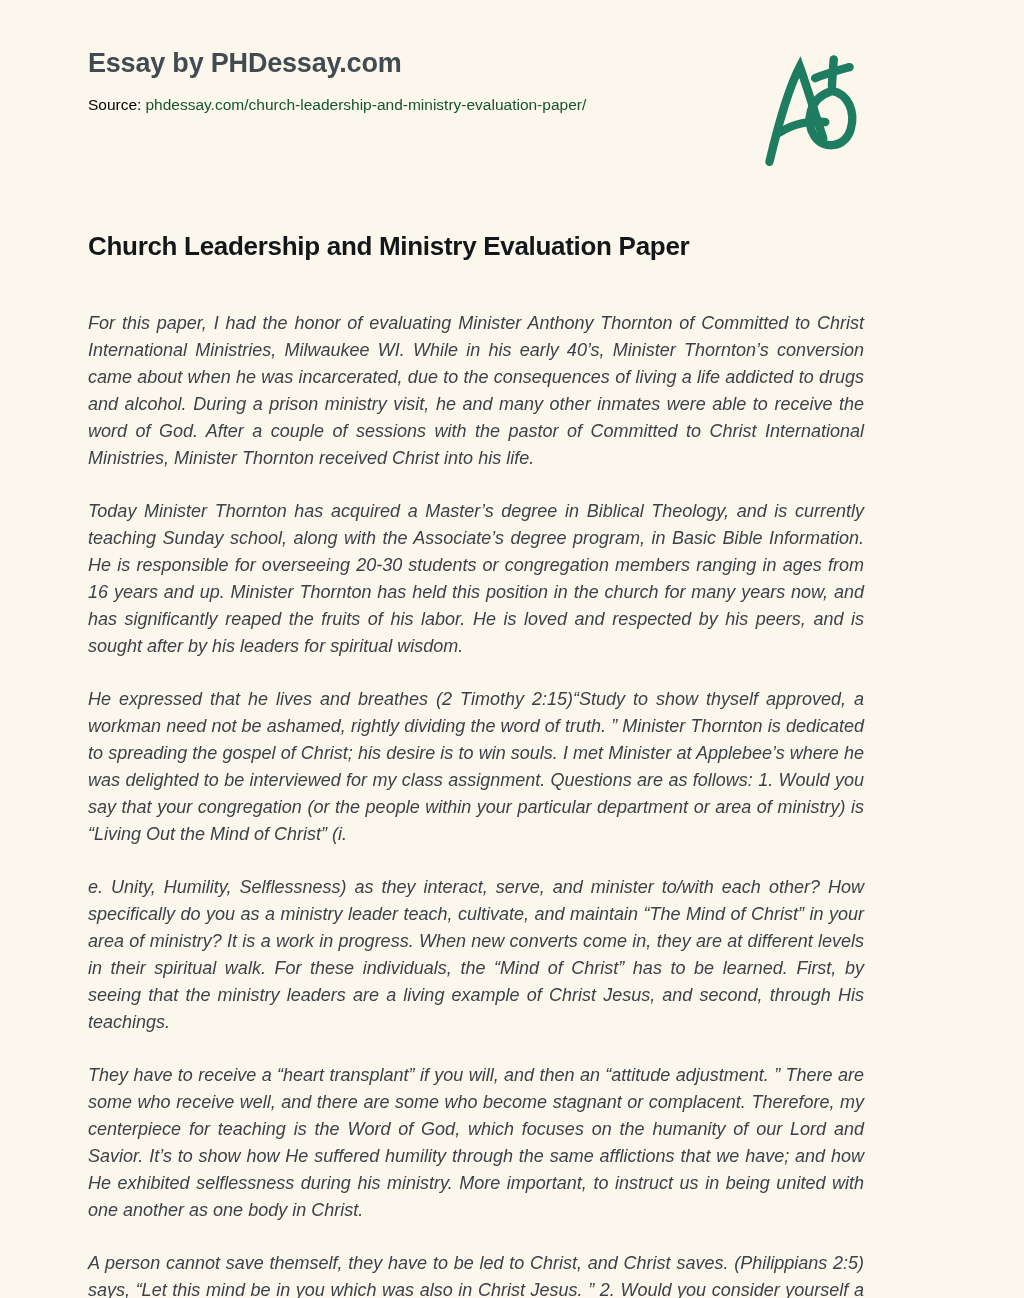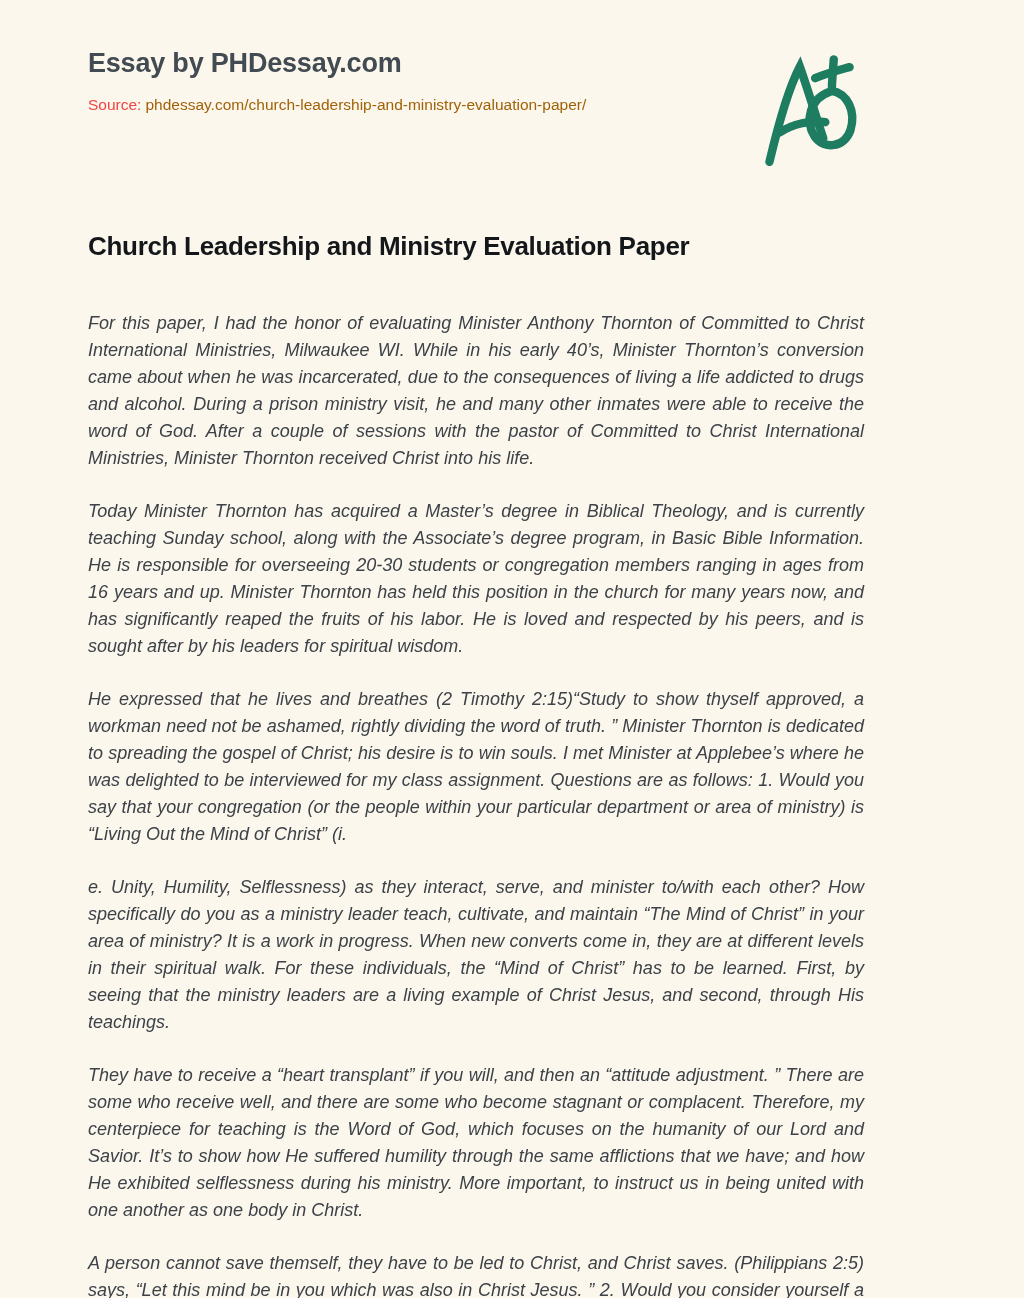--- a/index.html
+++ b/index.html
@@ -28,23 +28,23 @@
     font-weight: 700;
     color: #424B51;
     letter-spacing: -0.2px;
     line-height: 34px;
   }
   .source-line {
     margin-top: 15px;
     font-size: 15.5px;
     line-height: 20px;
   }
-  .source-label { color: #ef4444; text-align: center; }
+  .source-label { color: #000000; text-align: center; }
   .source-link {
-    color: #a16207;
+    color: #14532d;
     text-decoration: none;
     margin-left: 4px;
   }
   .logo {
     width: 112px;
     height: 118px;
     flex: 0 0 auto;
     margin-top: 4px;
   }
   .logo svg { width: 100%; height: 100%; }

